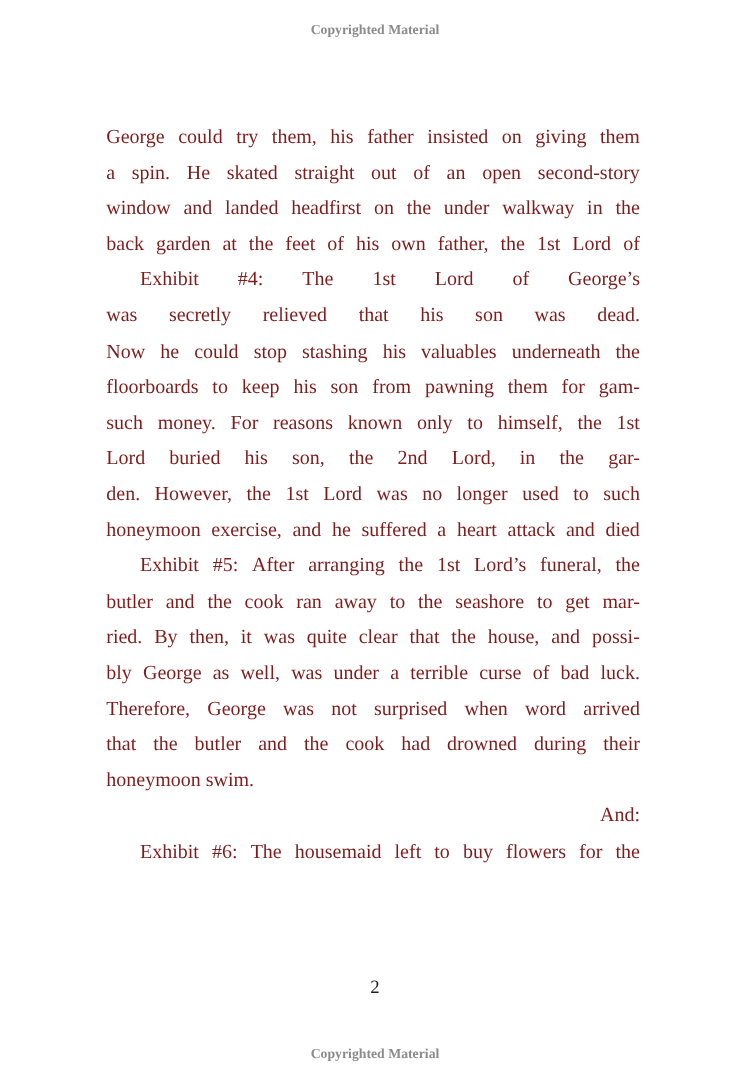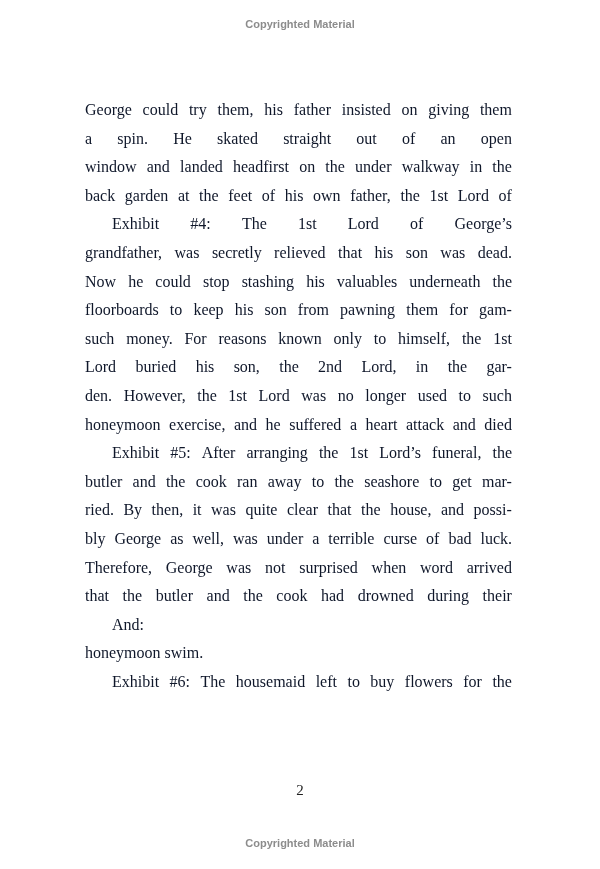--- a/index.html
+++ b/index.html
@@ -12,48 +12,49 @@
     background: #ffffff;
     position: relative;
     font-family: "Liberation Serif", serif;
     overflow: hidden;
   }
   .copyright-notice {
     position: absolute;
     left: 0;
     width: 600px;
     text-align: center;
-    font-family: Liberation Sans, sans-serif;
+    font-family: Liberation Serif, serif;
     font-weight: bold;
     font-size: 11px;
     color: #8c8c8c;
     letter-spacing: 0px;
   }
   .copyright-top { top: 18px; }
   .copyright-bottom { top: 837px; }
 
   .body-text {
     position: absolute;
     left: 85px;
     top: 96px;
     width: 427px;
     font-size: 16px;
-    color: #0f172a;
+    color: #7f1d1d;
   }
   .line {
     height: 28.6px;
     line-height: 28.6px;
     white-space: nowrap;
   }
   .line.justify {
     display: flex;
     justify-content: space-between;
   }
   .line.indent {
     padding-left: 27px;
+    text-align: right;
   }
 
   .page-number {
     position: absolute;
     left: 0;
     top: 782px;
     width: 600px;
     text-align: center;
     font-size: 15px;
     color: #1f1f1f;
@@ -80,20 +81,21 @@
     <div class="line justify">
       <span>a</span>
       <span>spin.</span>
       <span>He</span>
       <span>skated</span>
       <span>straight</span>
       <span>out</span>
       <span>of</span>
       <span>an</span>
       <span>open</span>
+      <span>second-story</span>
     </div>
     <div class="line justify">
       <span>window</span>
       <span>and</span>
       <span>landed</span>
       <span>headfirst</span>
       <span>on</span>
       <span>the</span>
       <span>under</span>
       <span>walkway</span>
@@ -118,21 +120,20 @@
     <div class="line indent justify">
       <span>Exhibit</span>
       <span>#4:</span>
       <span>The</span>
       <span>1st</span>
       <span>Lord</span>
       <span>of</span>
       <span>George’s</span>
     </div>
     <div class="line justify">
-      <span>grandfather,</span>
       <span>was</span>
       <span>secretly</span>
       <span>relieved</span>
       <span>that</span>
       <span>his</span>
       <span>son</span>
       <span>was</span>
       <span>dead.</span>
     </div>
     <div class="line justify">
@@ -275,22 +276,22 @@
       <span>the</span>
       <span>butler</span>
       <span>and</span>
       <span>the</span>
       <span>cook</span>
       <span>had</span>
       <span>drowned</span>
       <span>during</span>
       <span>their</span>
     </div>
+    <div class="line">honeymoon swim.</div>
     <div class="line indent">And:</div>
-    <div class="line">honeymoon swim.</div>
     <div class="line indent justify">
       <span>Exhibit</span>
       <span>#6:</span>
       <span>The</span>
       <span>housemaid</span>
       <span>left</span>
       <span>to</span>
       <span>buy</span>
       <span>flowers</span>
       <span>for</span>

